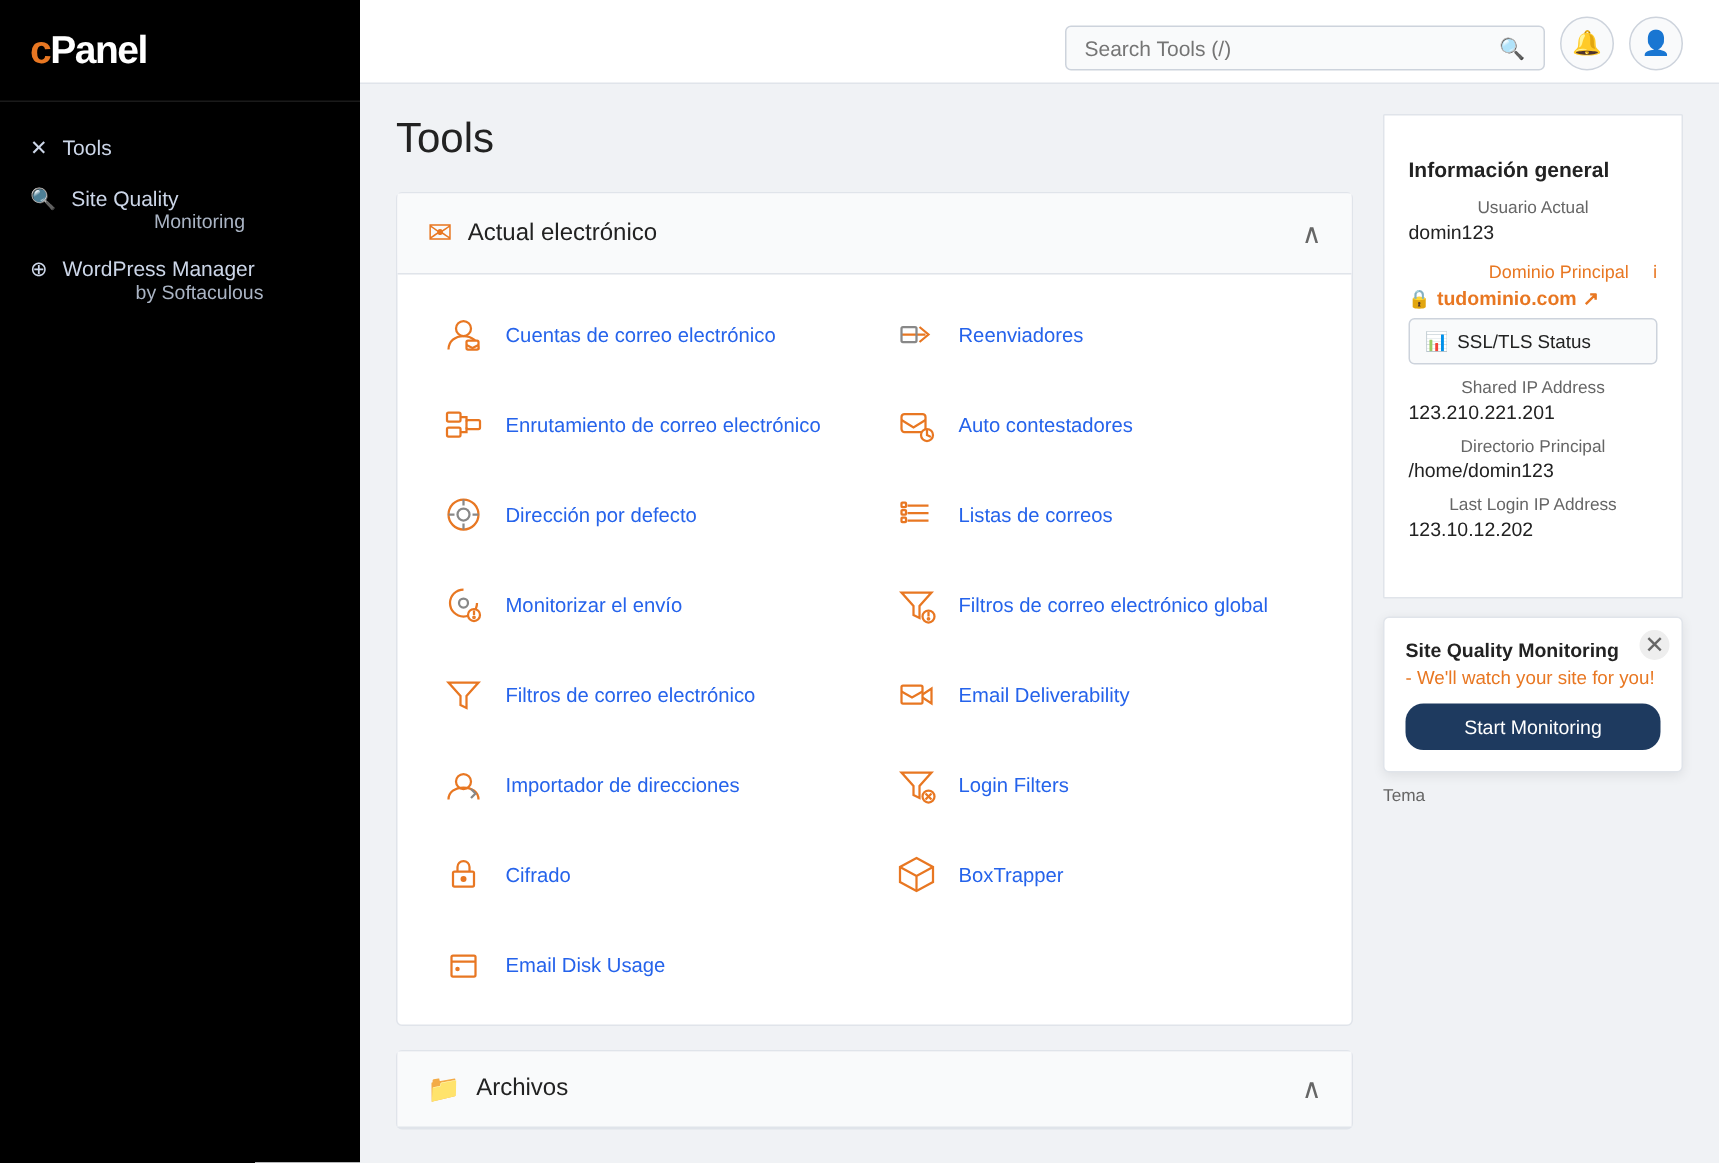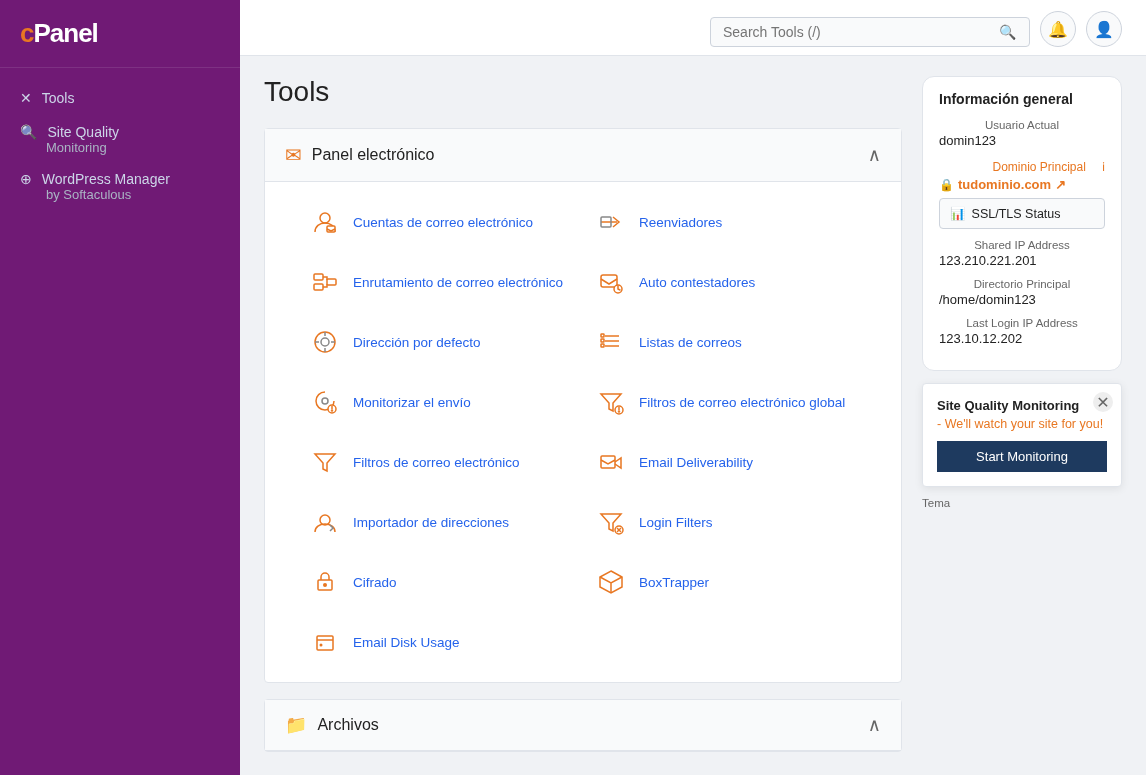--- a/index.html
+++ b/index.html
@@ -1,26 +1,27 @@
 <!DOCTYPE html>
 <html><head>
   <meta charset="utf-8">
   <style>
     * { box-sizing: border-box; margin: 0; padding: 0; }
     body { font-family: -apple-system, BlinkMacSystemFont, 'Segoe UI', sans-serif; display: flex; height: 775px; overflow: hidden; background: #f0f2f5; }
 
     
     #sidebar {
       width: 240px;
-      background: #701a75;
+      background: #000000;
       color: #fff;
       display: flex;
       flex-direction: column;
       flex-shrink: 0;
       height: 775px;
+      text-align: center;
     }
     #sidebar .logo-area {
       padding: 18px 20px;
       border-bottom: 1px solid rgba(255,255,255,0.1);
     }
     .cpanel-logo {
       display: flex;
       align-items: center;
       gap: 6px;
     }
@@ -130,21 +131,21 @@
     .section-header-left {
       display: flex;
       align-items: center;
       gap: 10px;
       font-size: 16px;
       font-weight: 500;
       color: #222;
     }
     .section-collapse { color: #666; cursor: pointer; font-size: 18px; }
     .section-body {
-      padding: 10px 32px;
+      padding: 10px 16px;
       display: grid;
       grid-template-columns: 1fr 1fr;
       gap: 0;
     }
     .tool-item {
       display: flex;
       align-items: center;
       gap: 10px;
       padding: 12px 10px;
       cursor: pointer;
@@ -162,22 +163,22 @@
     .right-panel {
       width: 200px;
       flex-shrink: 0;
       display: flex;
       flex-direction: column;
       gap: 0;
     }
     .info-card {
       background: #fff;
       border: 1px solid #e0e4ea;
-      border-radius: 12px;
-      padding: 14px 16px;
+      border-radius: 1px;
+      padding: 28px 16px;
       margin-bottom: 12px;
     }
     .info-card-title {
       font-size: 14px;
       font-weight: 600;
       color: #222;
       margin-bottom: 12px;
     }
     .info-row { margin-bottom: 10px; }
     .info-label { font-size: 11.5px; color: #666; margin-bottom: 2px; text-align: center; }
@@ -233,21 +234,21 @@
     .sqm-popup-desc {
       font-size: 12.5px;
       color: #555;
       margin-bottom: 10px;
     }
     .sqm-popup-desc span { color: #e87722; }
     .sqm-start-btn {
       background: #1e3a5f;
       color: #fff;
       border: none;
-      border-radius: 0;
+      border-radius: 12px;
       padding: 8px 12px;
       font-size: 13px;
       cursor: pointer;
       width: 100%;
       font-weight: 500;
     }
 
     .tema-label { font-size: 11.5px; color: #666; }
 
     
@@ -302,21 +303,21 @@
 
   <div id="content">
 
     <div class="left-panel">
       <div class="page-title">Tools</div>
 
       <div class="section-card">
         <div class="section-header">
           <div class="section-header-left">
             <span class="email-section-icon">✉</span>
-            <span>Panel electrónico</span>
+            <span>Actual electrónico</span>
           </div>
           <span class="section-collapse">∧</span>
         </div>
         <div class="section-body">
 
           <div class="tool-item">
             <div class="tool-icon">
               <svg viewBox="0 0 28 28" fill="none" stroke="#e87722" stroke-width="1.5">
                 <circle cx="14" cy="10" r="5"></circle>
                 <path d="M4 24c0-5.5 4.5-9 10-9s10 3.5 10 9"></path>

